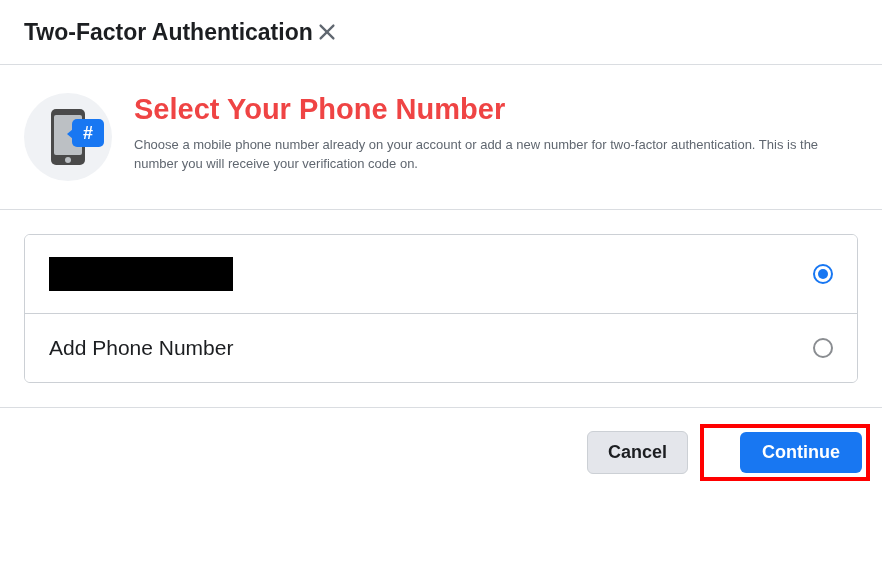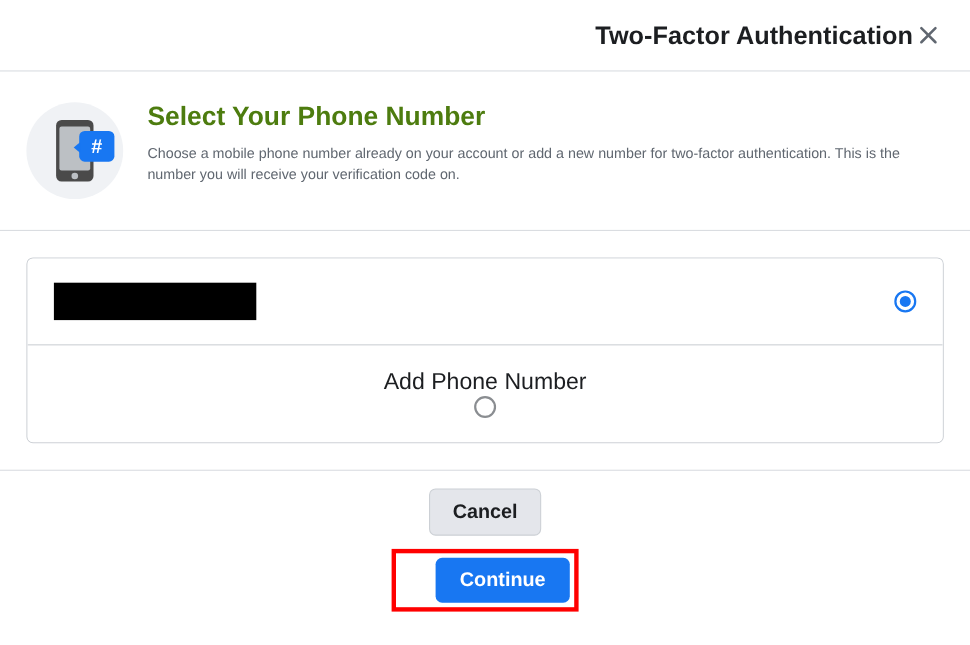--- a/index.html
+++ b/index.html
@@ -9,21 +9,21 @@
     }
     body {
       font-family: Helvetica, Arial, sans-serif;
       background: #fff;
       width: 882px;
       height: 586px;
       position: relative;
     }
     .modal-header {
       display: flex;
-      justify-content: flex-end;
+      justify-content: flex-start;
       align-items: center;
       padding: 18px 24px 18px 24px;
       border-bottom: 1px solid #dadde1;
     }
     .modal-title {
       font-size: 23px;
       font-weight: 700;
       color: #1c1e21;
     }
     .close-btn {
@@ -105,23 +105,23 @@
       width: 0;
       height: 0;
       border-top: 5px solid transparent;
       border-bottom: 5px solid transparent;
       border-right: 6px solid #1877f2;
     }
     .content-text {
       flex: 1;
     }
     .section-heading {
-      font-size: 24px;
+      font-size: 29px;
       font-weight: 700;
-      color: #4d7c0f;
+      color: #ef4444;
       margin-bottom: 10px;
     }
     .section-description {
       font-size: 13px;
       line-height: 1.45;
       color: #606770;
     }
     .options-section {
       padding: 24px;
       border-bottom: 1px solid #dadde1;
@@ -134,21 +134,20 @@
     .option-row {
       display: flex;
       align-items: center;
       justify-content: space-between;
       padding: 22px 24px;
       cursor: pointer;
       background: #fff;
     }
     .option-row + .option-row {
       border-top: 1px solid #ccd0d5;
-      flex-direction: column;
     }
     .option-label {
       font-size: 21px;
       color: #1c1e21;
     }
     .redacted {
       width: 184px;
       height: 34px;
       background: #000;
     }
@@ -173,21 +172,20 @@
       height: 10px;
       background: #1877f2;
       border-radius: 50%;
     }
     .footer {
       display: flex;
       justify-content: flex-end;
       align-items: center;
       padding: 16px 12px;
       gap: 12px;
-      flex-direction: column;
     }
     .btn {
       font-size: 18px;
       font-weight: 600;
       padding: 10px 20px;
       border-radius: 6px;
       cursor: pointer;
       border: none;
       font-family: inherit;
     }

